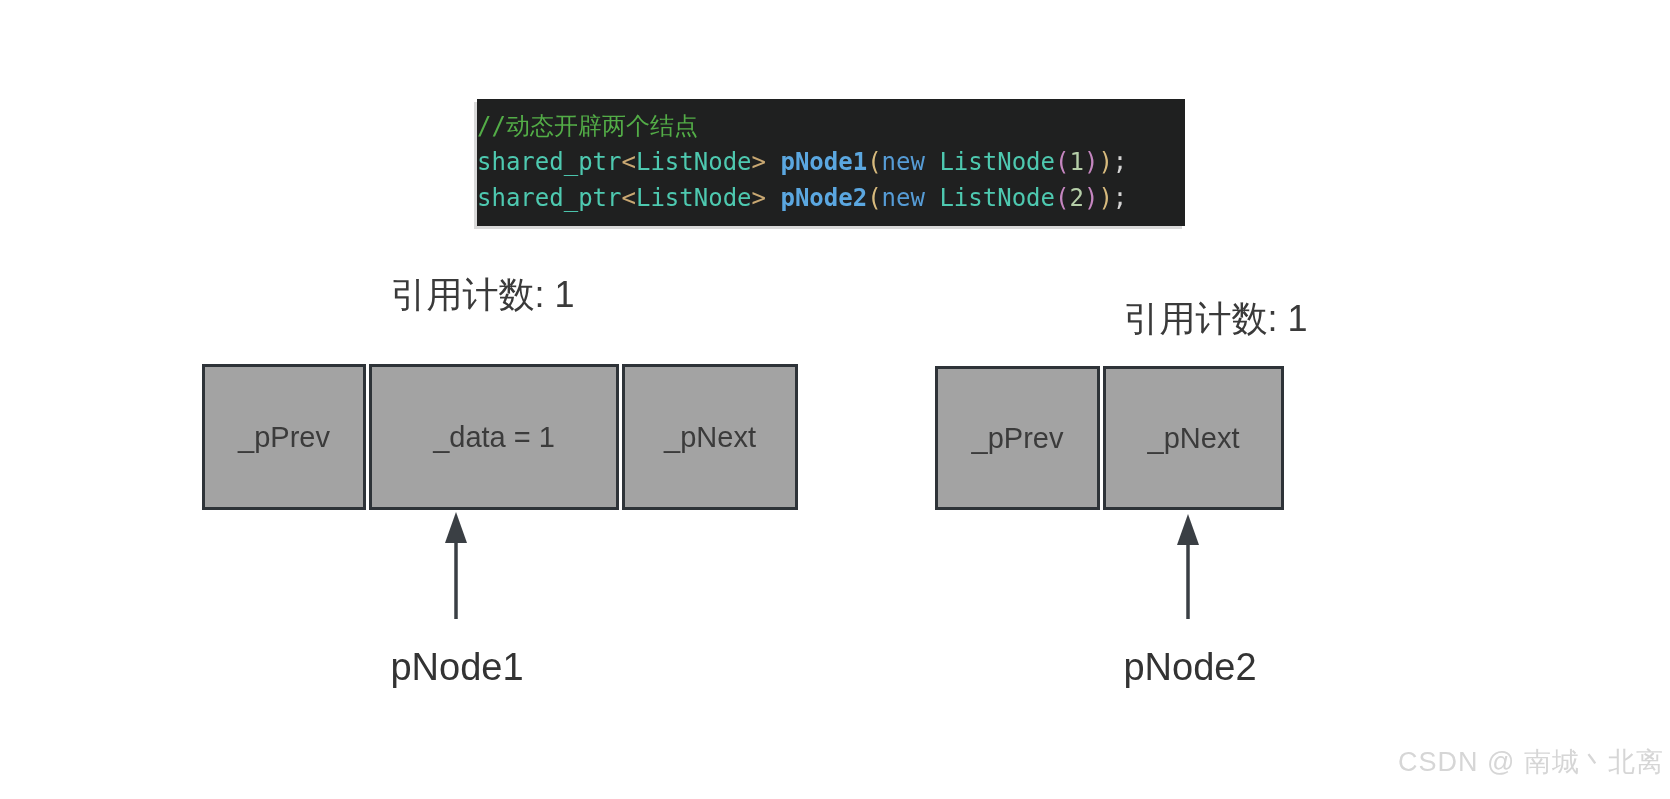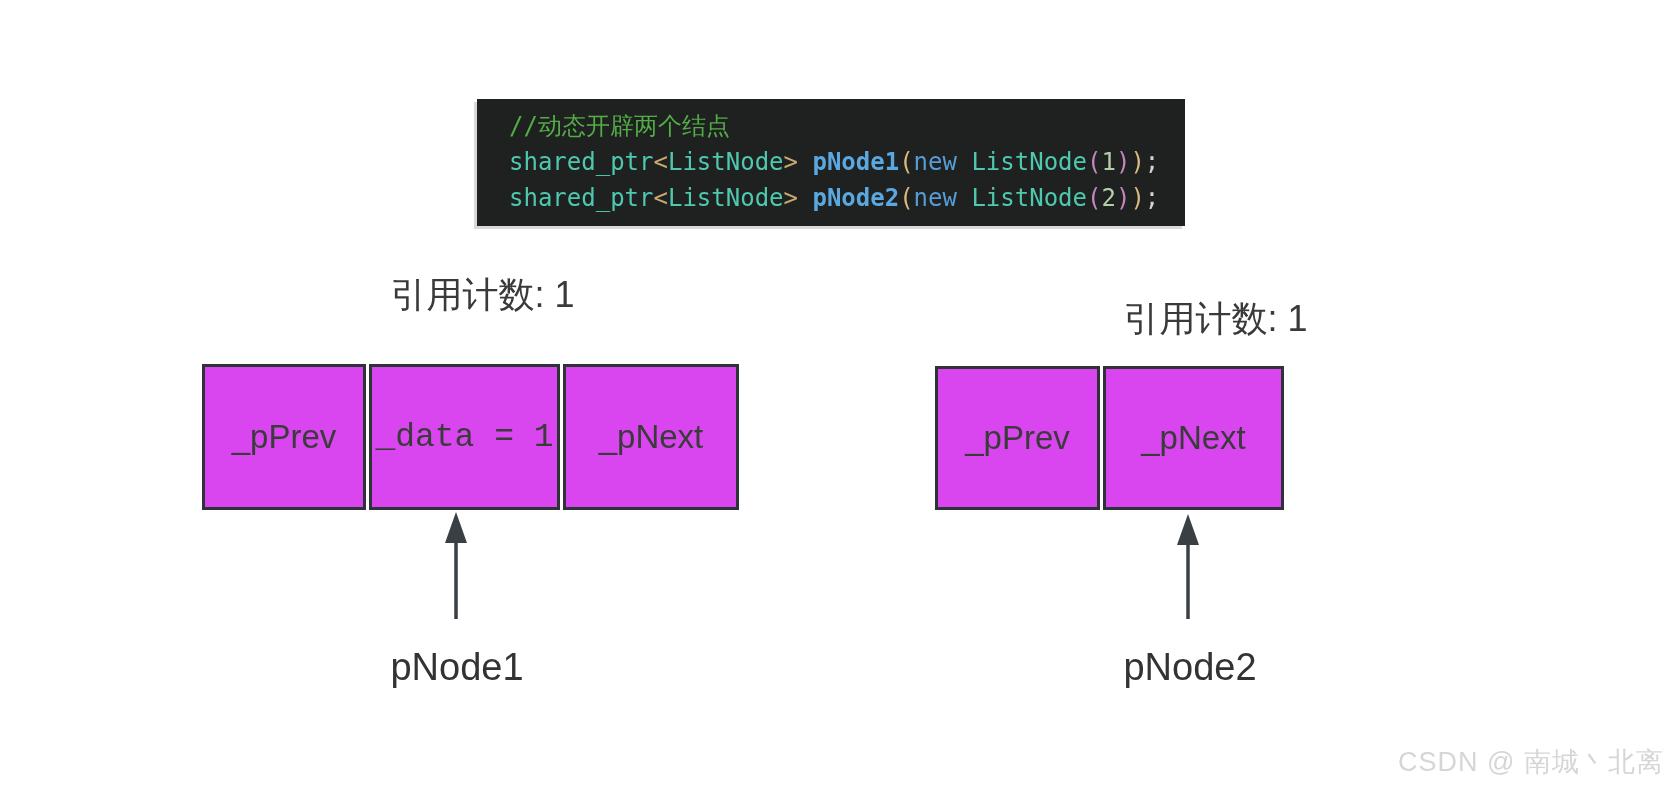--- a/index.html
+++ b/index.html
@@ -2,38 +2,38 @@
 <html><head>
 <meta charset="utf-8">
 <style>
   * { margin:0; padding:0; box-sizing:border-box; }
   html,body { width:1670px; height:799px; background:#ffffff; overflow:hidden; position:relative;
               font-family:"Liberation Sans", sans-serif; }
 
   
   .code-block {
     position:absolute; left:477px; top:99px; width:708px; height:127px;
-    background:#1f2020; padding:9px 0 0 32px;
+    background:#1f2020; padding:9px 0 0 0;
     font-family:"DejaVu Sans Mono", monospace;
     font-size:24px; line-height:36px; white-space:pre;
     box-shadow:-3px 3px 0 0 #d9d9d9;
   }
   .code-line { height:36px; }
   .tok-variable { font-weight:bold; }
 
   
   .ref-label {
     position:absolute; width:561px; text-align:center;
     font-size:36px; color:#3a3a3a; white-space:nowrap;
   }
   .node-box { position:absolute; display:flex; gap:3px; }
   .cell {
-    border:3px solid #2e3338; background:#d946ef;
+    border:3px solid #2e3338; background:#a3a3a3;
     display:flex; align-items:center; justify-content:center;
-    font-size:33px; color:#3b3b3b; white-space:nowrap;
+    font-size:29px; color:#3b3b3b; white-space:nowrap;
   }
   .arrow-svg { position:absolute; }
   .pointer-label {
     position:absolute; width:360px; text-align:center;
     font-size:38px; color:#333333; white-space:nowrap;
   }
 
   
   .watermark {
     position:absolute; right:6px; top:744px;
@@ -42,21 +42,21 @@
 </style>
 </head>
 <body>
 
 <div class="code-block"><div class="code-line"><span class="tok-comment" style="color: rgb(83, 173, 71);">//动态开辟两个结点</span></div><div class="code-line"><span class="tok-type" style="color: rgb(78, 201, 176);">shared_ptr</span><span class="tok-angle" style="color: rgb(201, 168, 114);">&lt;</span><span class="tok-type" style="color: rgb(78, 201, 176);">ListNode</span><span class="tok-angle" style="color: rgb(201, 168, 114);">&gt;</span><span class="tok-plain" style="color: rgb(212, 212, 212);"> </span><span class="tok-variable" style="color: rgb(91, 167, 224);">pNode1</span><span class="tok-paren_outer" style="color: rgb(215, 186, 125);">(</span><span class="tok-keyword" style="color: rgb(86, 156, 214);">new</span><span class="tok-plain" style="color: rgb(212, 212, 212);"> </span><span class="tok-type" style="color: rgb(78, 201, 176);">ListNode</span><span class="tok-paren_inner" style="color: rgb(197, 134, 192);">(</span><span class="tok-number" style="color: rgb(181, 206, 168);">1</span><span class="tok-paren_inner" style="color: rgb(197, 134, 192);">)</span><span class="tok-paren_outer" style="color: rgb(215, 186, 125);">)</span><span class="tok-plain" style="color: rgb(212, 212, 212);">;</span></div><div class="code-line"><span class="tok-type" style="color: rgb(78, 201, 176);">shared_ptr</span><span class="tok-angle" style="color: rgb(201, 168, 114);">&lt;</span><span class="tok-type" style="color: rgb(78, 201, 176);">ListNode</span><span class="tok-angle" style="color: rgb(201, 168, 114);">&gt;</span><span class="tok-plain" style="color: rgb(212, 212, 212);"> </span><span class="tok-variable" style="color: rgb(91, 167, 224);">pNode2</span><span class="tok-paren_outer" style="color: rgb(215, 186, 125);">(</span><span class="tok-keyword" style="color: rgb(86, 156, 214);">new</span><span class="tok-plain" style="color: rgb(212, 212, 212);"> </span><span class="tok-type" style="color: rgb(78, 201, 176);">ListNode</span><span class="tok-paren_inner" style="color: rgb(197, 134, 192);">(</span><span class="tok-number" style="color: rgb(181, 206, 168);">2</span><span class="tok-paren_inner" style="color: rgb(197, 134, 192);">)</span><span class="tok-paren_outer" style="color: rgb(215, 186, 125);">)</span><span class="tok-plain" style="color: rgb(212, 212, 212);">;</span></div></div>
 
 <div class="ref-label" style="left:202px; top:271px;">引用计数: 1</div>
 
 <div class="node-box" style="left:202px; top:364px;">
   <div class="cell" style="width:164px; height:146px;">_pPrev</div>
-  <div class="cell" style="width:191px; height:146px;font-family:Liberation Mono, monospace;">_data = 1</div>
+  <div class="cell" style="width:250px; height:146px;">_data = 1</div>
   <div class="cell" style="width:176px; height:146px;">_pNext</div>
 </div>
 
 <svg class="arrow-svg" style="left:438px; top:512px;" width="36" height="110">
   <polygon points="18,0 29,31 7,31" fill="#3a3f44"></polygon>
   <line x1="18" y1="29" x2="18" y2="107" stroke="#3a3f44" stroke-width="3.5"></line>
 </svg>
 
 <div class="pointer-label" style="left:277px; top:646px;">pNode1</div>
 

